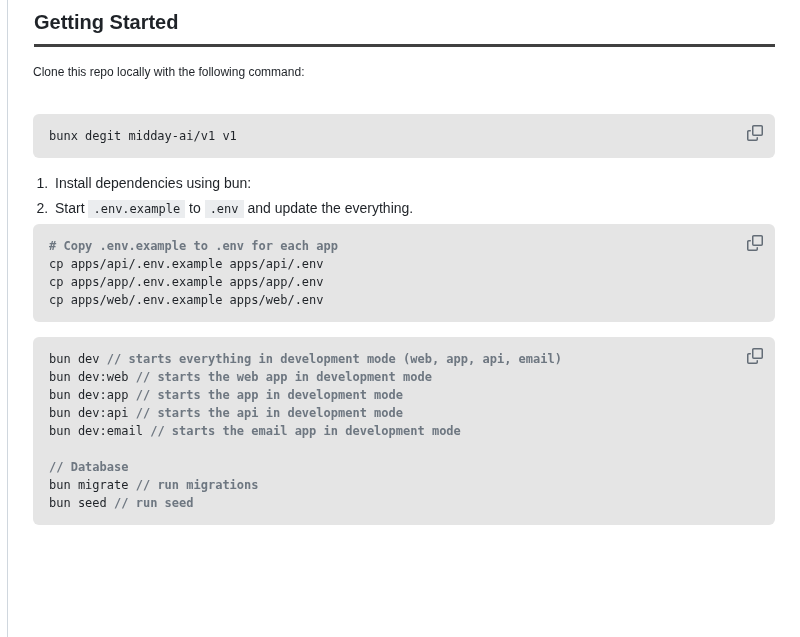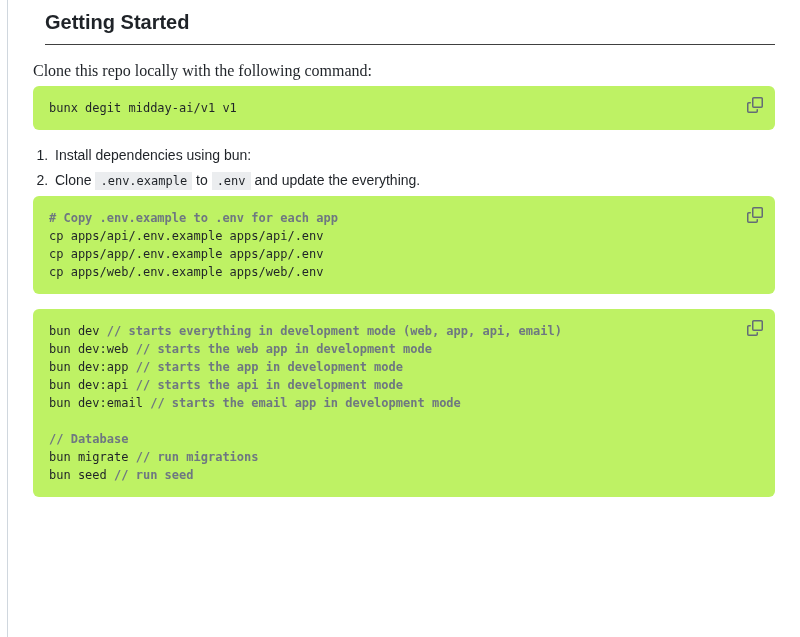--- a/index.html
+++ b/index.html
@@ -17,41 +17,40 @@
     margin-left: 7px;
     border-left: 1px solid #d0d7de;
     padding: 10px 0 14px 25px;
     width: 742px;
     min-height: 613px;
   }
   h2.page-title {
     font-size: 20px;
     font-weight: 700;
     line-height: 25px;
-    margin: 0 0 15px 12px;
+    margin: 0 0 15px 1px;
     padding-bottom: 9px;
-    border-bottom: 1px solid #404040;
+    border-bottom: 3px solid #404040;
     color: #1f2328;
   }
   p.intro {
-    font-size: 16px;
+    font-size: 12px;
     line-height: 21px;
-    margin: 0 0 5px 0;
-    font-family: Liberation Serif, serif;
+    margin: 0 0 31px 0;
   }
   ol.step-list {
     margin: 4px 0;
     padding-left: 19px;
     font-size: 14px;
     line-height: 21px;
   }
   ol.step-list li { padding-left: 3px; }
   pre.code-block {
     position: relative;
-    background: #bef264;
+    background: #e5e5e5;
     border-radius: 6px;
     margin: 0 0 15px 0;
     padding: 13px 16px;
     font-family: "DejaVu Sans Mono", "Liberation Mono", monospace;
     font-size: 12px;
     line-height: 18px;
     color: #1f2328;
     overflow: hidden;
   }
   .code-line { min-height: 18px; white-space: pre; }
@@ -93,21 +92,21 @@
             <path d="M0 6.75C0 5.784.784 5 1.75 5h1.5a.75.75 0 0 1 0 1.5h-1.5a.25.25 0 0 0-.25.25v7.5c0 .138.112.25.25.25h7.5a.25.25 0 0 0 .25-.25v-1.5a.75.75 0 0 1 1.5 0v1.5A1.75 1.75 0 0 1 9.25 16h-7.5A1.75 1.75 0 0 1 0 14.25Z"></path>
             <path d="M5 1.75C5 .784 5.784 0 6.75 0h7.5C15.216 0 16 .784 16 1.75v7.5A1.75 1.75 0 0 1 14.25 11h-7.5A1.75 1.75 0 0 1 5 9.25Zm1.75-.25a.25.25 0 0 0-.25.25v7.5c0 .138.112.25.25.25h7.5a.25.25 0 0 0 .25-.25v-7.5a.25.25 0 0 0-.25-.25Z"></path>
           </svg></span></button></pre>
 
   <ol class="step-list" start="1">
     <li><span><span>Install dependencies using bun:</span></span></li>
   </ol>
 
 
   <ol class="step-list" start="2">
-    <li><span><span>Clone </span><code class="inline-code">.env.example</code><span> to </span><code class="inline-code">.env</code><span> and update the everything.</span></span></li>
+    <li><span><span>Start </span><code class="inline-code">.env.example</code><span> to </span><code class="inline-code">.env</code><span> and update the everything.</span></span></li>
   </ol>
 
   <pre class="code-block"><div><div class="code-line"><span class="tok-comment"># Copy .env.example to .env for each app</span></div><div class="code-line"><span class="tok-code">cp apps/api/.env.example apps/api/.env</span></div><div class="code-line"><span class="tok-code">cp apps/app/.env.example apps/app/.env</span></div><div class="code-line"><span class="tok-code">cp apps/web/.env.example apps/web/.env</span></div></div><button class="copy-btn"><span><svg viewBox="0 0 16 16" width="16" height="16" aria-hidden="true">
             <path d="M0 6.75C0 5.784.784 5 1.75 5h1.5a.75.75 0 0 1 0 1.5h-1.5a.25.25 0 0 0-.25.25v7.5c0 .138.112.25.25.25h7.5a.25.25 0 0 0 .25-.25v-1.5a.75.75 0 0 1 1.5 0v1.5A1.75 1.75 0 0 1 9.25 16h-7.5A1.75 1.75 0 0 1 0 14.25Z"></path>
             <path d="M5 1.75C5 .784 5.784 0 6.75 0h7.5C15.216 0 16 .784 16 1.75v7.5A1.75 1.75 0 0 1 14.25 11h-7.5A1.75 1.75 0 0 1 5 9.25Zm1.75-.25a.25.25 0 0 0-.25.25v7.5c0 .138.112.25.25.25h7.5a.25.25 0 0 0 .25-.25v-7.5a.25.25 0 0 0-.25-.25Z"></path>
           </svg></span></button></pre>
 
 
   <pre class="code-block"><div><div class="code-line"><span class="tok-code">bun dev </span><span class="tok-comment">// starts everything in development mode (web, app, api, email)</span></div><div class="code-line"><span class="tok-code">bun dev:web </span><span class="tok-comment">// starts the web app in development mode</span></div><div class="code-line"><span class="tok-code">bun dev:app </span><span class="tok-comment">// starts the app in development mode</span></div><div class="code-line"><span class="tok-code">bun dev:api </span><span class="tok-comment">// starts the api in development mode</span></div><div class="code-line"><span class="tok-code">bun dev:email </span><span class="tok-comment">// starts the email app in development mode</span></div><div class="code-line"></div><div class="code-line"><span class="tok-comment">// Database</span></div><div class="code-line"><span class="tok-code">bun migrate </span><span class="tok-comment">// run migrations</span></div><div class="code-line"><span class="tok-code">bun seed </span><span class="tok-comment">// run seed</span></div></div><button class="copy-btn"><span><svg viewBox="0 0 16 16" width="16" height="16" aria-hidden="true">
             <path d="M0 6.75C0 5.784.784 5 1.75 5h1.5a.75.75 0 0 1 0 1.5h-1.5a.25.25 0 0 0-.25.25v7.5c0 .138.112.25.25.25h7.5a.25.25 0 0 0 .25-.25v-1.5a.75.75 0 0 1 1.5 0v1.5A1.75 1.75 0 0 1 9.25 16h-7.5A1.75 1.75 0 0 1 0 14.25Z"></path>

